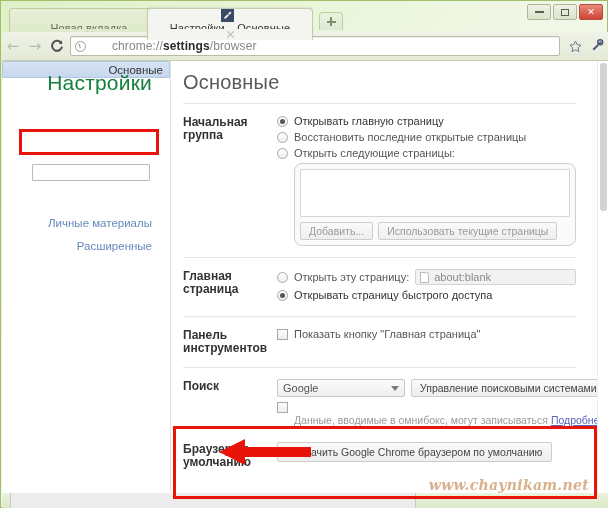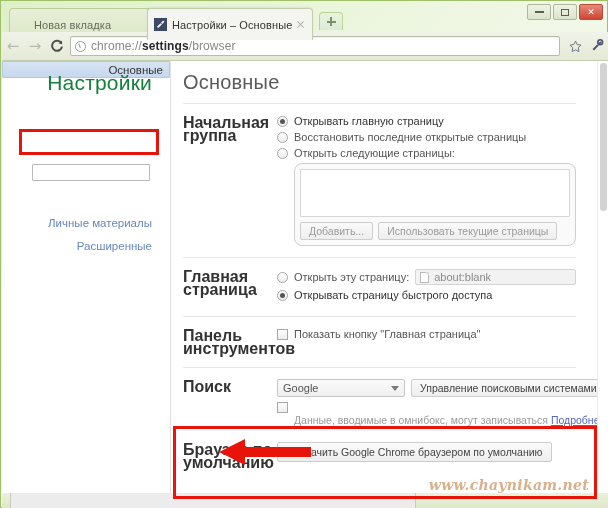--- a/index.html
+++ b/index.html
@@ -20,20 +20,21 @@
   
   #tabstrip{
     position:absolute;left:0;top:0;width:606px;height:31px;
   }
   .tab{
     position:absolute;top:7px;height:32px;box-sizing:border-box;
     border-top-left-radius:4px;border-top-right-radius:4px;
     display:flex;align-items:center;
     font-size:11px;color:#555;
     padding:0 6px;
+    flex-direction:column;
   }
   .tab.inactive{
     left:8px;width:160px;
     background:linear-gradient(to bottom,#e7efd8,#dce8c6);
     border:1px solid #b9cf95;border-bottom:none;
     color:#6a6a5c;
   }
   .tab.active{
     left:146px;width:166px;
     background:#f4f5f0;
@@ -107,21 +108,21 @@
     box-shadow:inset 0 1px 1px rgba(0,0,0,.06);
   }
   #omnibox .pageicon{
     width:11px;height:11px;border-radius:50%;border:1.5px solid #9aa08f;
     box-sizing:border-box;margin-right:5px;flex:0 0 auto;position:relative;
   }
   #omnibox .pageicon:after{
     content:"";position:absolute;left:3px;top:1.5px;width:2px;height:5px;
     border-left:1.5px solid #9aa08f;transform:rotate(-20deg);
   }
-  #urltext{font-size:12px;color:#888;white-space:nowrap;letter-spacing:.1px;}
+  #urltext{font-size:12px;color:#888;white-space:nowrap;letter-spacing:.1px;margin-left:21px;}
   #urltext b{color:#2a2a2a;font-weight:bold;}
 
   .tbicon{width:22px;height:22px;flex:0 0 auto;display:flex;align-items:center;justify-content:center;}
 
   
   #content{
     position:absolute;left:1px;top:60px;width:606px;height:432px;
     background:#ffffff;overflow:hidden;
     box-sizing:border-box;
   }
@@ -168,21 +169,21 @@
     padding:0 14px 0 12px;
   }
   #main-title{
     font-size:20px;color:#5a5a5a;font-weight:normal;
     margin:10px 0 0 0;letter-spacing:.2px;
   }
   .hr{height:1px;background:#e6e6e6;margin:9px 0 0 0;}
 
   .section{display:flex;margin-top:11px;}
   .sec-label{
-    width:94px;flex:0 0 94px;font-size:16px;color:#333;font-weight:bold;
+    width:94px;flex:0 0 94px;font-size:12px;color:#333;font-weight:bold;
     line-height:13px;padding-top:1px;
   }
   .sec-body{flex:1 1 auto;}
 
   .optrow{display:flex;align-items:center;margin-bottom:4px;}
   .radio{
     width:11px;height:11px;border-radius:50%;
     border:1px solid #a8a8a8;background:linear-gradient(to bottom,#fdfdfd,#ededed);
     box-sizing:border-box;margin-right:6px;flex:0 0 auto;position:relative;
   }

